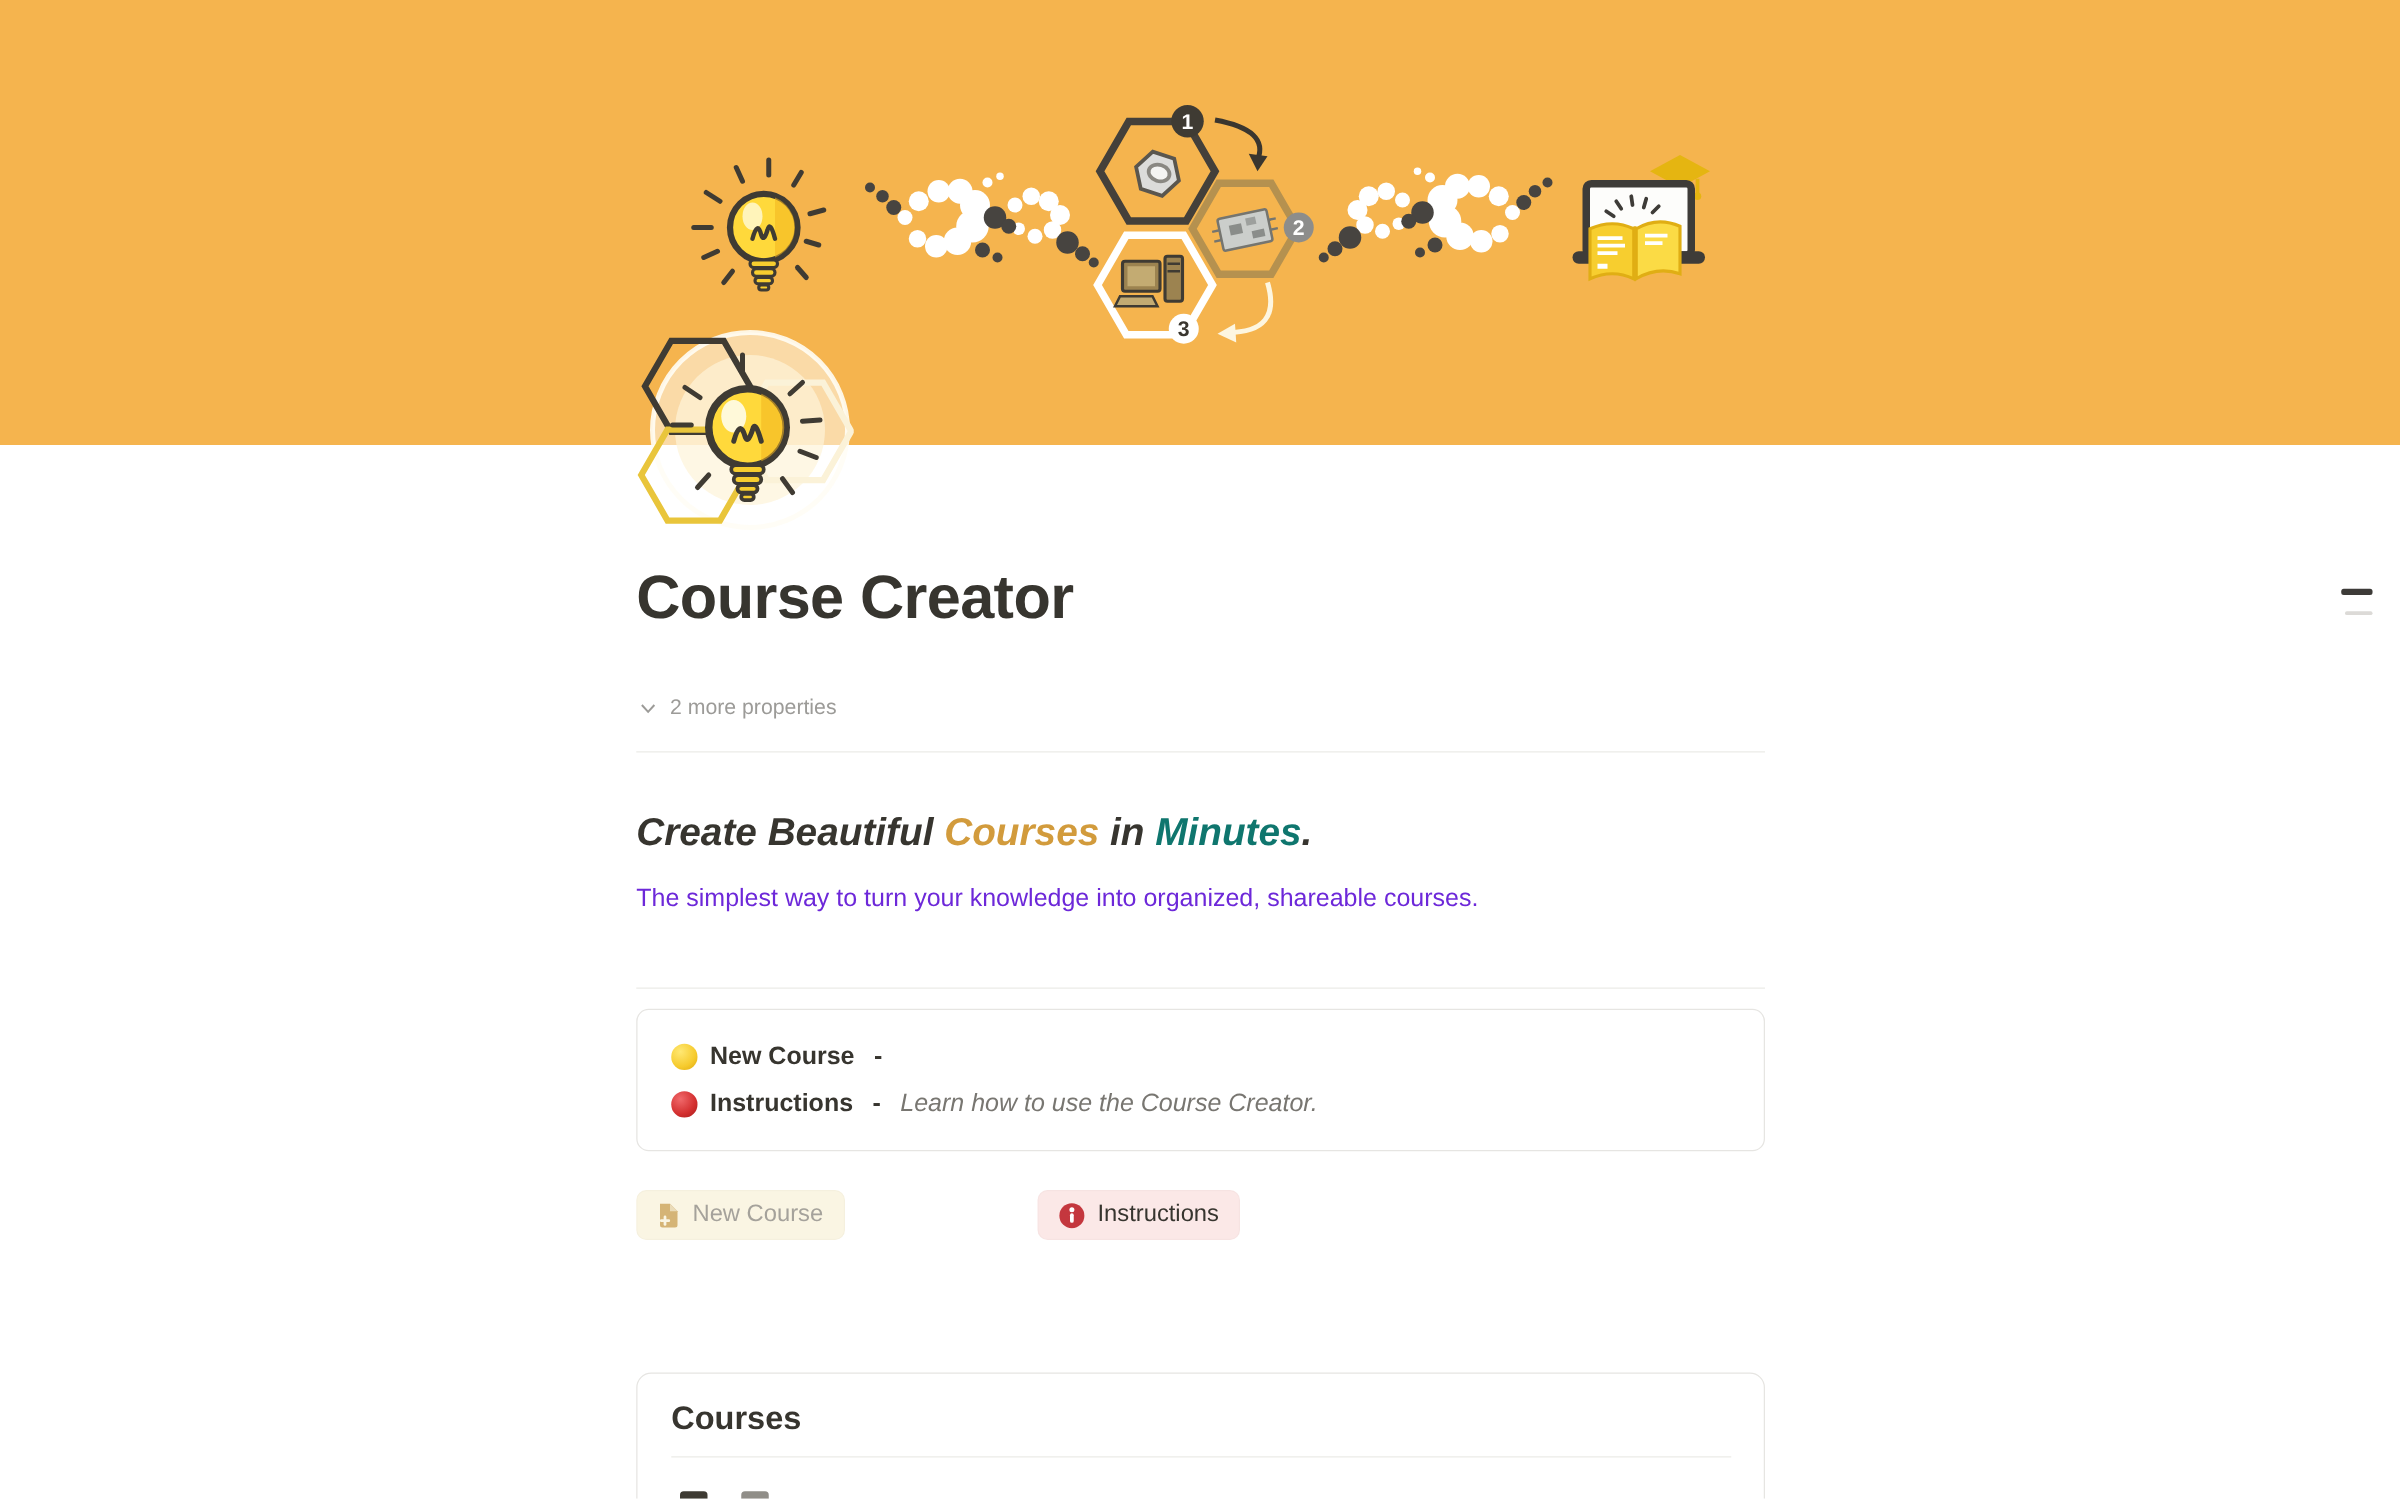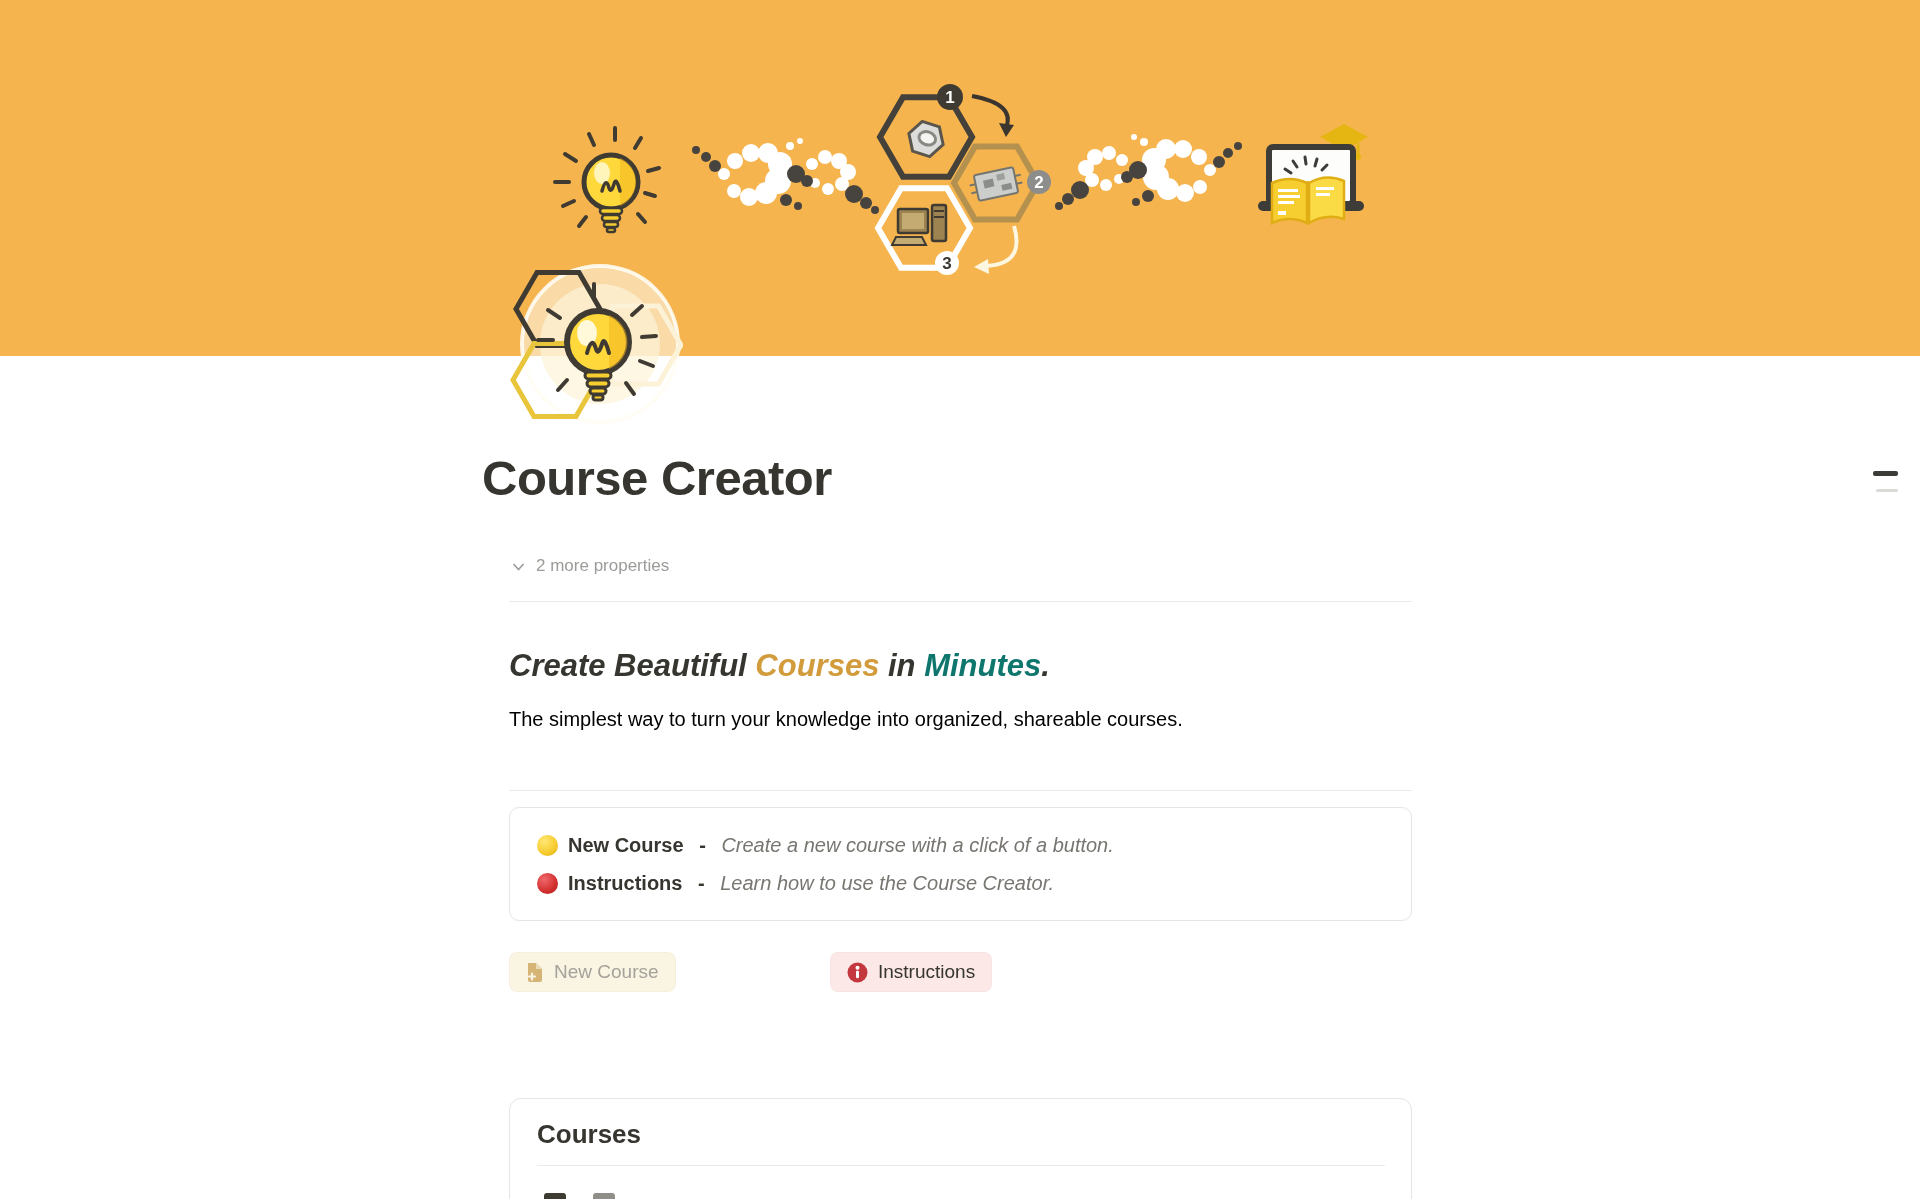--- a/index.html
+++ b/index.html
@@ -12,32 +12,32 @@
 
   
   .page-icon { position:absolute; left:508px; top:262px; }
 
   
   .toc { position:absolute; left:1873px; top:471px; }
   .toc .dash1 { display:block; width:25px; height:5px; background:#3D3B38; border-radius:2px; }
   .toc .dash2 { display:block; margin-top:13px; margin-left:3px; width:22px; height:3px; background:#DCDAD7; border-radius:2px; }
 
   
-  .title { position:absolute; left:482px; top:450px; margin:0; font-size:49px; font-weight:bold;
+  .title { position:absolute; left:509px; top:450px; margin:0; font-size:49px; font-weight:bold;
            color:#37352F; letter-spacing:-0.5px; }
   .props { position:absolute; left:511px; top:556px; display:flex; align-items:center; gap:10px;
            color:#9C9B98; font-size:17px; cursor:pointer; }
   .divider { position:absolute; left:509px; width:903px; height:1px; background:#ECEBE8; }
   .div1 { top:601px; } .div2 { top:790px; }
 
   .hero-heading { position:absolute; left:509px; top:648px; margin:0; font-size:31px;
                   font-weight:bold; font-style:italic; color:#37352F; }
   .hh-yellow { color:#D29B3C; }
   .hh-red { color:#0f766e; }
-  .subtitle { position:absolute; left:509px; top:708px; margin:0; font-size:20px; color:#000000; }
+  .subtitle { position:absolute; left:509px; top:708px; margin:0; font-size:20px; color:#6d28d9; }
 
   
   .callout { position:absolute; left:509px; top:807px; width:903px; height:114px; box-sizing:border-box;
              background:#fff; border:1px solid #E6E5E2; border-radius:10px; padding:24px 27px;
              display:flex; flex-direction:column; justify-content:space-between; }
   .c-row { display:flex; align-items:center; gap:10px; font-size:20px; line-height:1.3; }
   .bullet { width:21px; height:21px; border-radius:50%; flex:0 0 auto; }
   .b-yellow { background:radial-gradient(circle at 35% 30%, #FFE873, #F6CB2E 60%, #DFA70B); }
   .b-red    { background:radial-gradient(circle at 35% 30%, #F0696B, #D32F2F 60%, #A31C1C); }
   .c-label, .c-sep { font-weight:bold; color:#37352F; }
@@ -269,21 +269,20 @@
 
   <p class="subtitle">The simplest way to turn your knowledge into organized, shareable courses.</p>
 
   <div class="divider div2"></div>
 
   <div class="callout">
     <div class="c-row">
         <span class="bullet b-yellow"></span>
         <span class="c-label">New Course</span>
         <span class="c-sep"> - </span>
-        <span class="c-desc">Create a new course with a click of a button.</span>
       </div>
     <div class="c-row">
         <span class="bullet b-red"></span>
         <span class="c-label">Instructions</span>
         <span class="c-sep"> - </span>
         <span class="c-desc">Learn how to use the Course Creator.</span>
       </div>
   </div>
 
   <button class="btn btn-yellow">

